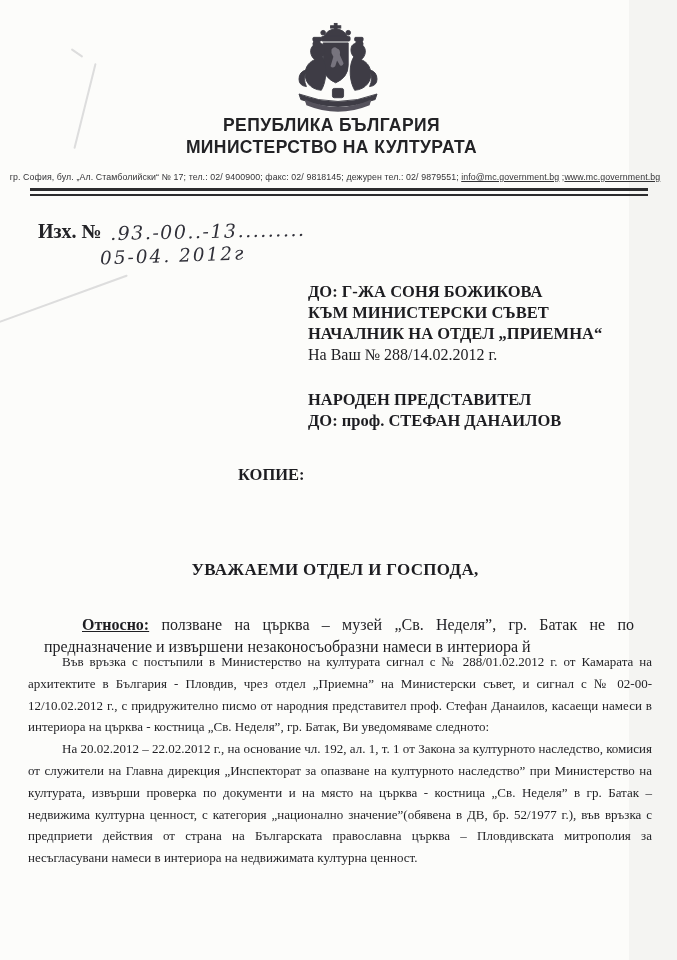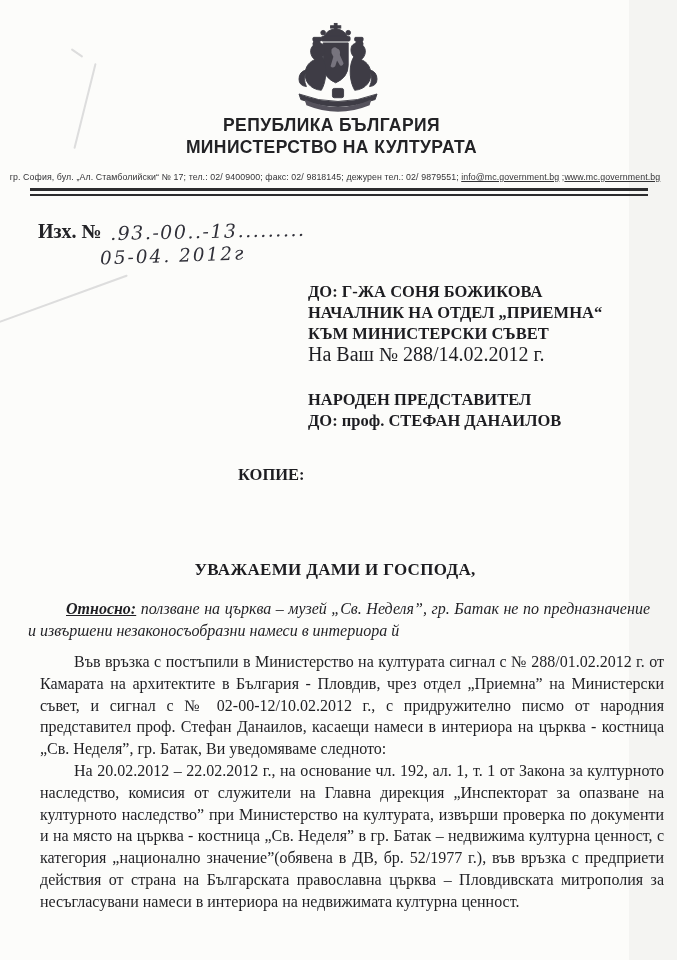--- a/index.html
+++ b/index.html
@@ -64,42 +64,42 @@
     margin-left: 4px;
   }
   .hand-date {
     position: absolute; top: 245px; left: 100px;
     font-size: 18.5px; letter-spacing: 2px;
     transform: rotate(-2deg);
   }
 
   
   .addr { position: absolute; font-size: 16.5px; line-height: 21px; font-weight: bold; color: #1d1d21; }
-  .addr .plain { font-weight: normal; font-size: 20px; }
+  .addr .plain { font-weight: normal; font-size: 16px; }
   .addr-to1 { top: 281px; left: 308px; font-family: Liberation Serif, serif; }
   .addr-to2 { top: 389px; left: 308px; }
   .addr-copy { top: 464px; left: 238px; display: flex; }
   .addr-copy .copy-label { margin-right: 8px; text-align: right; }
   .addr div { white-space: nowrap; }
 
   
   .salutation {
     position: absolute; top: 560px; left: 0; width: 670px;
     text-align: center; font-weight: bold; font-size: 17px; color: #1d1d21;
     letter-spacing: .3px;
   }
   .subject {
     position: absolute; top: 598px; left: 28px; width: 622px;
     font-size: 16px; line-height: 21.8px; text-align: justify;
   }
-  .subject p { margin: 0; text-indent: 38px; font-style: italic; }
+  .subject p { margin: 16px; text-indent: 38px; }
   .subject .subj-label { font-weight: bold; text-decoration: underline; }
   .body-text {
     position: absolute; top: 651px; left: 28px; width: 624px;
-    font-size: 16px; line-height: 21.8px; text-align: justify; margin-left: 12px;
+    font-size: 13px; line-height: 21.8px; text-align: justify;
   }
   .body-text p { margin: 0; text-indent: 34px; }
 </style>
 </head>
 <body>
 
 <div class="page">
 
   <div class="artifact a1"></div>
   <div class="artifact a2"></div>
@@ -149,35 +149,35 @@
   <div class="header-rule"></div>
 
   <div class="ref-row">
     <span class="ref-label">Изх. №</span>
     <span class="hand hand-number">.93.-00..-13.........</span>
   </div>
   <div class="hand hand-date">05-04. 2012г</div>
 
   <div class="addr addr-to1">
     <div>ДО: Г-ЖА СОНЯ БОЖИКОВА</div>
+    <div>КЪМ МИНИСТЕРСКИ СЪВЕТ</div>
     <div>НАЧАЛНИК НА ОТДЕЛ „ПРИЕМНА“</div>
-    <div>КЪМ МИНИСТЕРСКИ СЪВЕТ</div>
     <div class="plain">На Ваш № 288/14.02.2012 г.</div>
   </div>
 
   <div class="addr addr-to2">
     <div>НАРОДЕН ПРЕДСТАВИТЕЛ</div>
     <div>ДО: проф. СТЕФАН ДАНАИЛОВ</div>
   </div>
 
   <div class="addr addr-copy">
     <div class="copy-label">КОПИЕ:</div>
   </div>
 
-  <div class="salutation">УВАЖАЕМИ ДАМИ И ГОСПОДА,</div>
+  <div class="salutation">УВАЖАЕМИ ОТДЕЛ И ГОСПОДА,</div>
 
   <div class="subject">
     <p>
       <span class="subj-label">Относно:</span><span> ползване на църква – музей „Св. Неделя”, гр. Батак не по предназначение и извършени незаконосъобразни намеси в интериора й</span>
     </p>
   </div>
 
   <div class="body-text">
     <p>Във връзка с постъпили в Министерство на културата сигнал с № 288/01.02.2012 г. от Камарата на архитектите в България - Пловдив, чрез отдел „Приемна” на Министерски съвет, и сигнал с № 02-00-12/10.02.2012 г., с придружително писмо от народния представител проф. Стефан Данаилов, касаещи намеси в интериора на църква - костница „Св. Неделя”, гр. Батак, Ви уведомяваме следното:</p>
     <p>На 20.02.2012 – 22.02.2012 г., на основание чл. 192, ал. 1, т. 1 от Закона за културното наследство, комисия от служители на Главна дирекция „Инспекторат за опазване на културното наследство” при Министерство на културата, извърши проверка по документи и на място на църква - костница „Св. Неделя” в гр. Батак – недвижима културна ценност, с категория „национално значение”(обявена в ДВ, бр. 52/1977 г.), във връзка с предприети действия от страна на Българската православна църква – Пловдивската митрополия за несъгласувани намеси в интериора на недвижимата културна ценност.</p>

